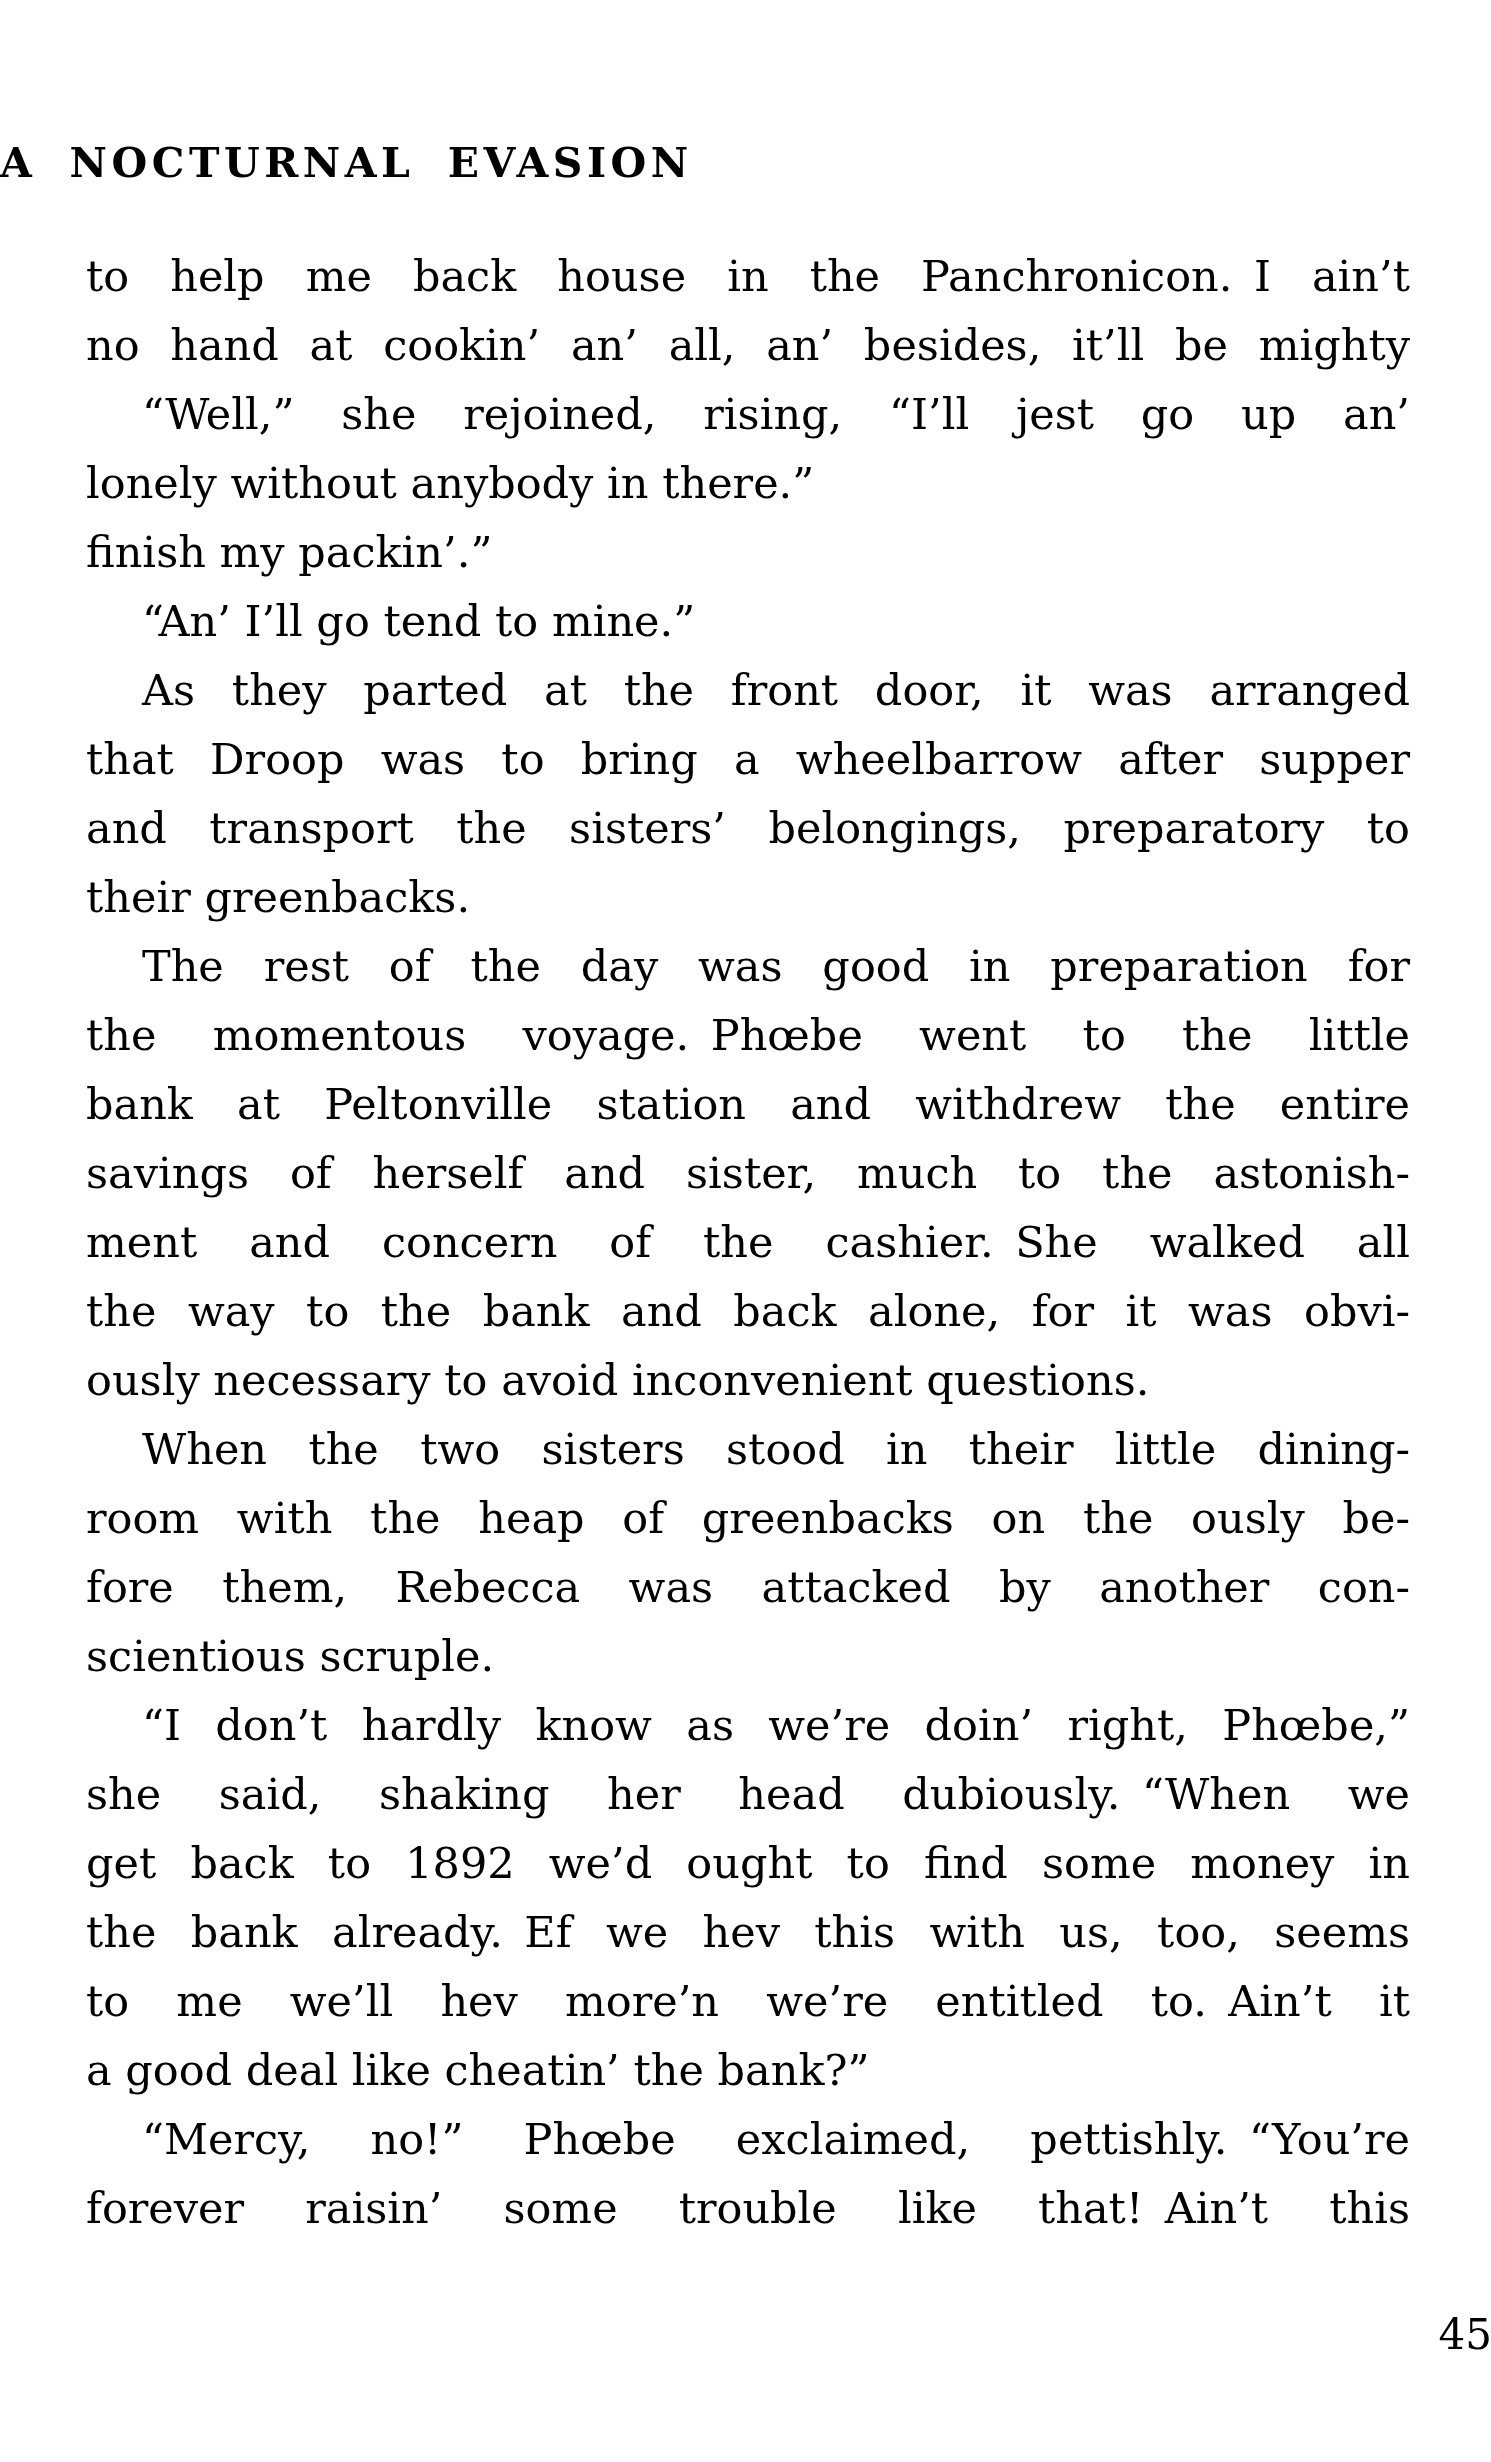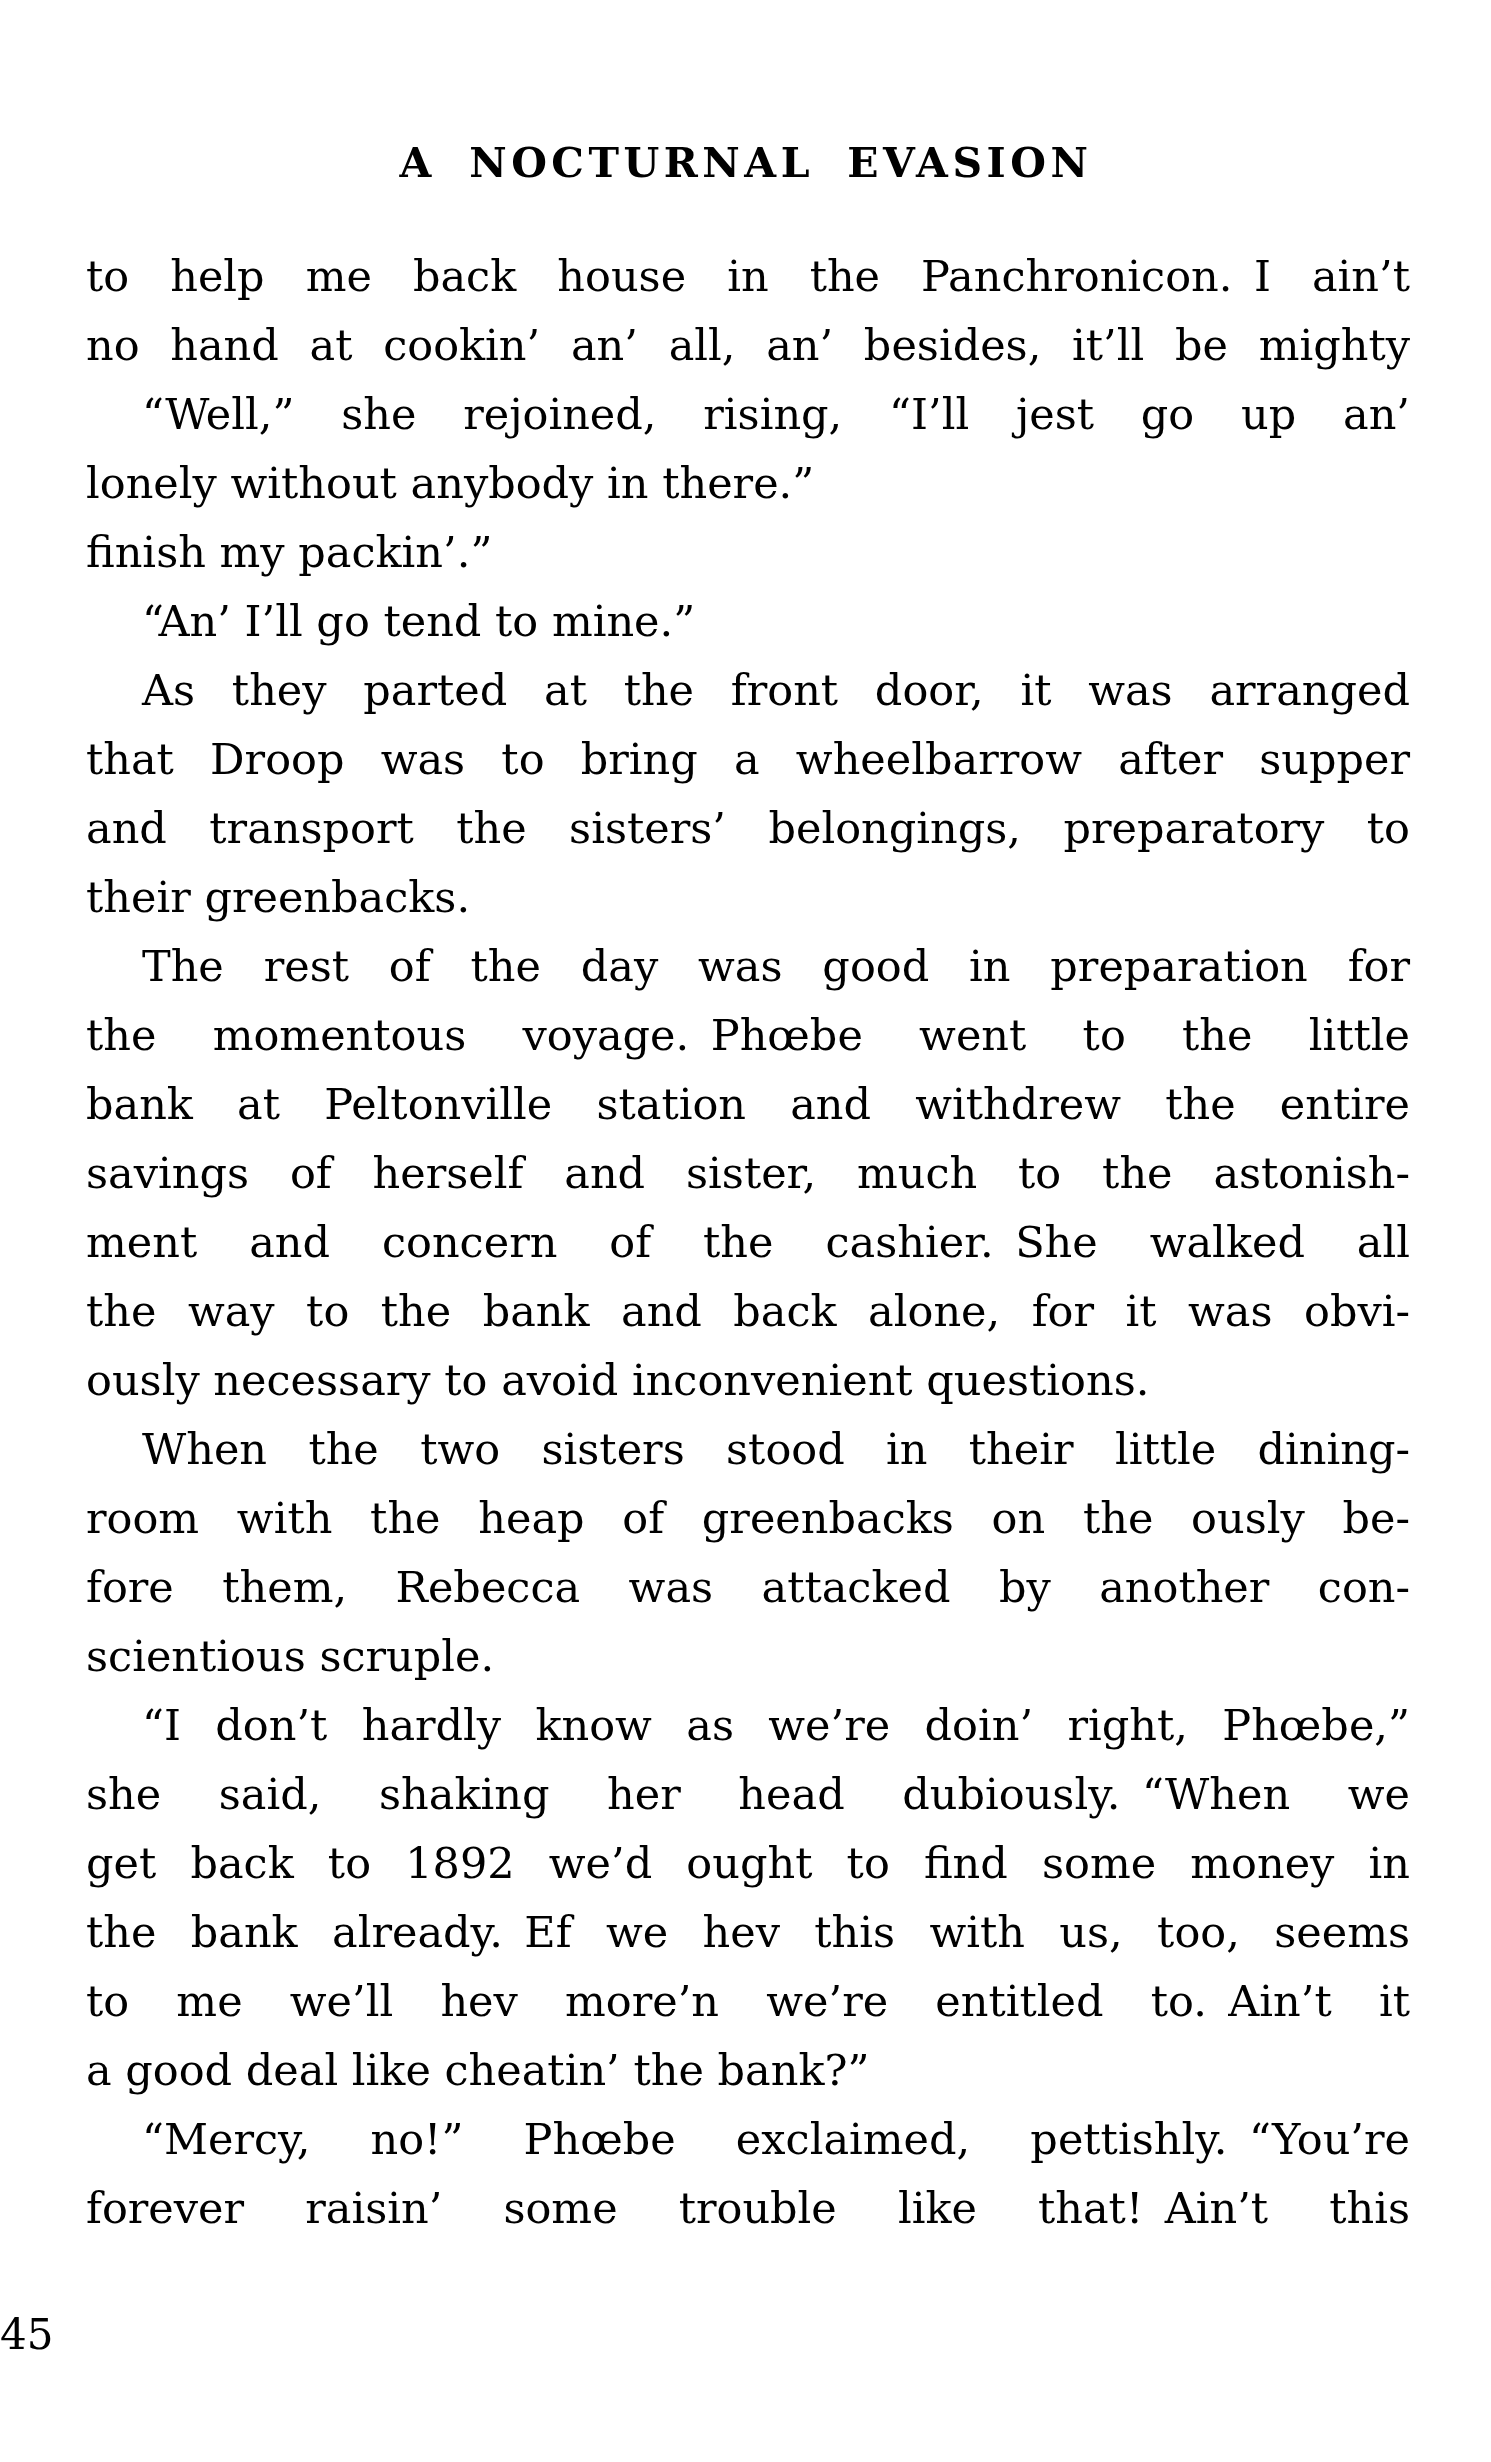--- a/index.html
+++ b/index.html
@@ -14,21 +14,21 @@
     background: var(--paper, #ffffff);
     color: var(--ink, #000000);
     font-family: "DejaVu Serif", "Liberation Serif", serif;
     overflow: hidden;
   }
   .running-head {
     position: absolute;
     top: 139px;
     left: 0;
     width: 100%;
-    text-align: center;
+    text-align: left;
     font-size: 41px;
     font-weight: 700;
     letter-spacing: 4.5px;
     word-spacing: 14.5px;
     white-space: nowrap;
   }
   .body-text {
     position: absolute;
     top: 242px;
     left: 86px;
@@ -44,21 +44,21 @@
     text-align-last: left;
   }
   .line.indent {
     text-indent: 56px;
   }
   .folio {
     position: absolute;
     top: 2310px;
     left: 0;
     width: 100%;
-    text-align: left;
+    text-align: right;
     font-size: 42px;
   }
 </style>
 </head>
 <body>
 
 <div class="page">
   <div class="running-head">A NOCTURNAL EVASION</div>
 
   <div class="body-text">

